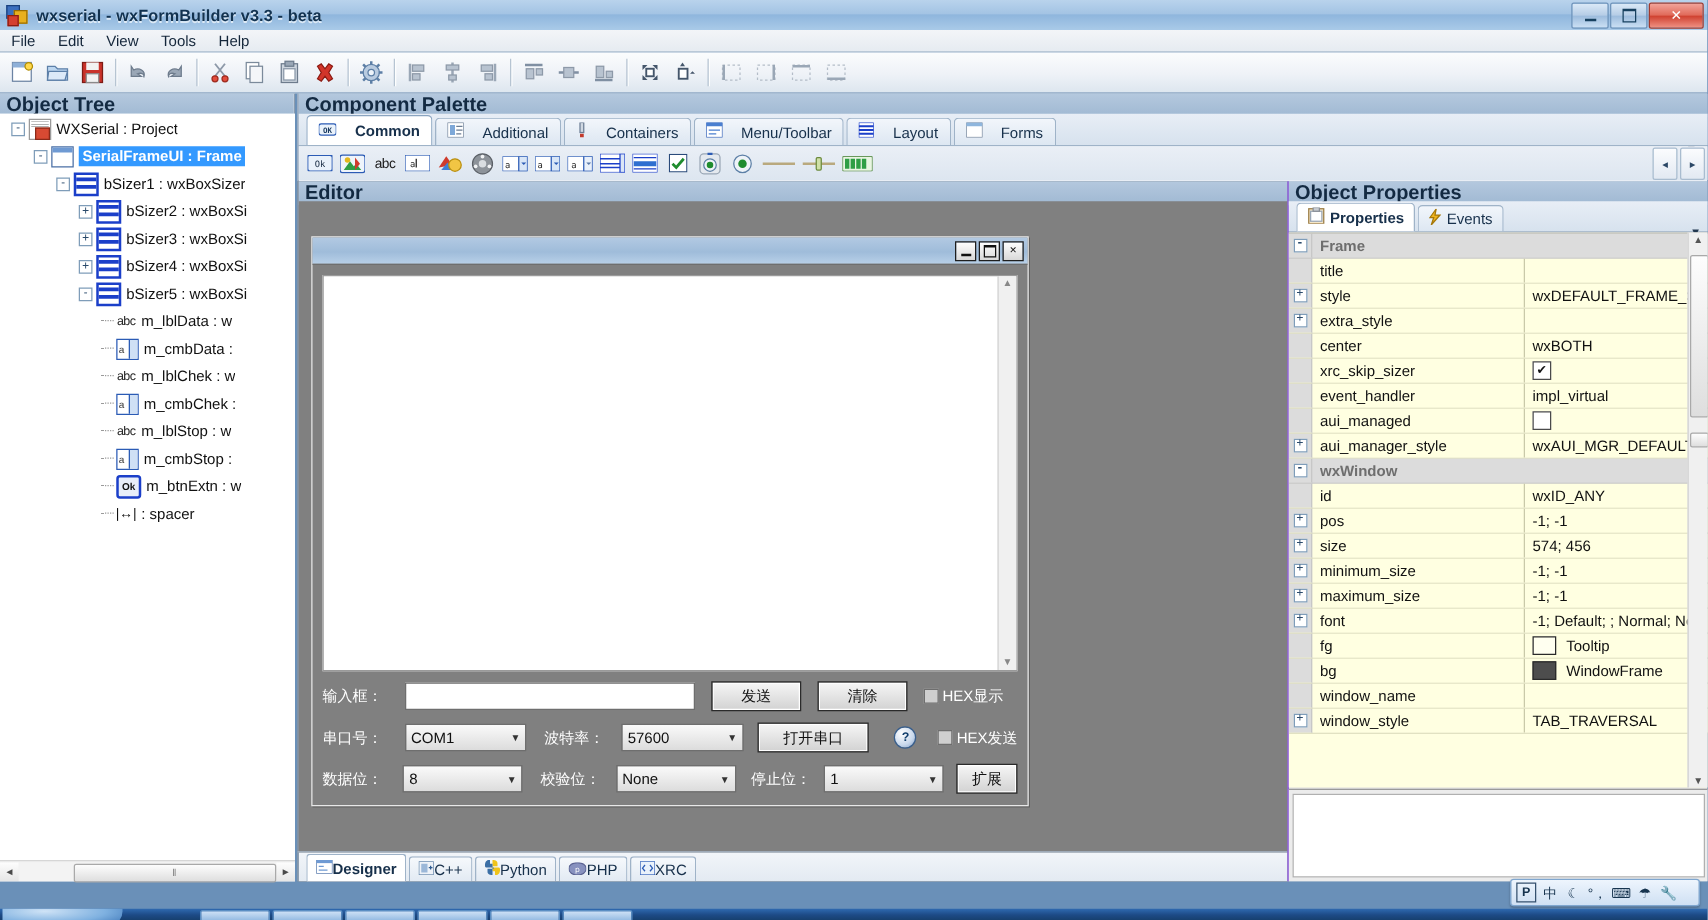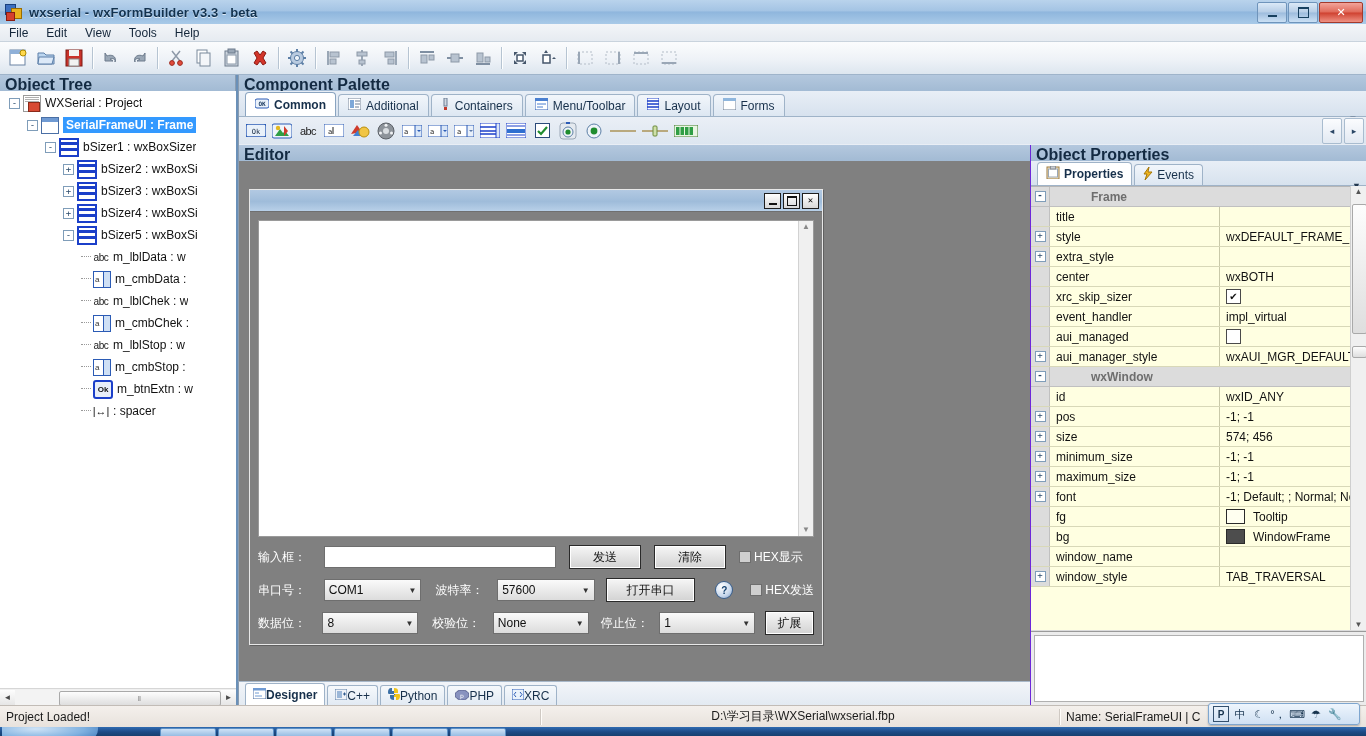--- a/index.html
+++ b/index.html
@@ -121,21 +121,21 @@
   .palette{
     position:absolute;left:238px;top:75px;width:1128px;height:70px;
     background:#e9eef5;border-left:1px solid #8a9cb0;box-sizing:border-box;
   }
   .pal-tabs{
     position:absolute;left:0;top:16px;width:1128px;height:26px;
     background:linear-gradient(to bottom,#e8eef6,#d7e2ee);
     border-bottom:1px solid #9fb3c8;display:flex;align-items:flex-end;padding-left:6px;box-sizing:border-box;
   }
   .ptab{
-    height:22px;display:flex;align-items:center;gap:5px;padding:0 9px;margin-right:2px;
+    height:22px;display:flex;align-items:center;gap:15px;padding:0 9px;margin-right:2px;
     border:1px solid #9fb3c8;border-bottom:none;border-radius:4px 4px 0 0;
     background:linear-gradient(to bottom,#f2f6fb,#dde7f2);font-size:12px;color:#17304b;
     box-sizing:border-box;
   }
   .ptab.active{background:#ffffff;font-weight:700;height:24px;border-color:#8aa4c0;}
   .pal-dropdown{
     position:absolute;right:6px;top:20px;width:16px;height:16px;display:flex;align-items:center;justify-content:center;
     font-size:9px;color:#23384f;
   }
   .pal-row{
@@ -257,21 +257,21 @@
     line-height:7px;text-align:center;color:#2a4a6b;font-family:"DejaVu Sans Mono",monospace;
   }
   .pg-row .pname{
     width:170px;padding-left:6px;display:flex;align-items:center;background:#ffffe1;
     border-right:1px solid #c9c9a9;box-sizing:border-box;flex:0 0 auto;
   }
   .pg-row .pval{
     flex:1;padding-left:6px;display:flex;align-items:center;background:#ffffe1;overflow:hidden;white-space:nowrap;
   }
   .pg-row.cat{background:#dcdcdc;font-weight:700;color:#6e6e6e;border-bottom:1px solid #c0c0c0;}
-  .pg-row.cat .pname,.pg-row.cat .pval{background:#dcdcdc;border-right:none;margin-left:35px;}
+  .pg-row.cat .pname,.pg-row.cat .pval{background:#dcdcdc;border-right:none;}
   .pg-check{width:13px;height:13px;border:1px solid #4a4a4a;background:#fff;display:inline-flex;align-items:center;justify-content:center;font-size:10px;color:#111;line-height:1;}
   .pg-swatch{width:17px;height:13px;border:1px solid #2a2a2a;display:inline-block;margin-right:8px;vertical-align:middle;}
   .op-scroll{
     position:absolute;right:0;top:41px;width:16px;height:444px;background:#f0f0f0;border-left:1px solid #cfcfcf;
     display:flex;flex-direction:column;justify-content:space-between;align-items:center;padding:1px 0;box-sizing:border-box;
   }
   .op-scroll .a{font-size:8px;color:#555;}
   .op-thumb{position:absolute;left:1px;top:18px;width:13px;height:128px;background:linear-gradient(to bottom,#fdfdfd,#dedede);border:1px solid #a9a9a9;border-radius:2px;}
   .op-thumb2{position:absolute;left:1px;top:160px;width:13px;height:10px;background:linear-gradient(to bottom,#fdfdfd,#dedede);border:1px solid #a9a9a9;border-radius:2px;}
   .op-desc{
@@ -1127,27 +1127,20 @@
       <div class="op-thumb"></div>
       <div class="op-thumb2"></div>
       <div class="a">▼</div>
     </div>
 
     <div class="op-desc">
       <div class="op-desc-inner"></div>
     </div>
   </div>
 
-  <div class="statusbar">
-    <div class="st-cell" style="width:540px">Project Loaded!</div>
-    <div class="st-sep"></div>
-    <div class="st-cell" style="width:518px;justify-content:center">D:\学习目录\WXSerial\wxserial.fbp</div>
-    <div class="st-sep"></div>
-    <div class="st-cell" style="flex:1">Name: SerialFrameUI | C</div>
-  </div>
 
   <div class="imebar">
     <div class="imebtn p">P</div>
     <div class="imebtn">中</div>
     <div class="imebtn">☾</div>
     <div class="imebtn">°，</div>
     <div class="imebtn">⌨</div>
     <div class="imebtn">☂</div>
     <div class="imebtn">🔧</div>
   </div>

